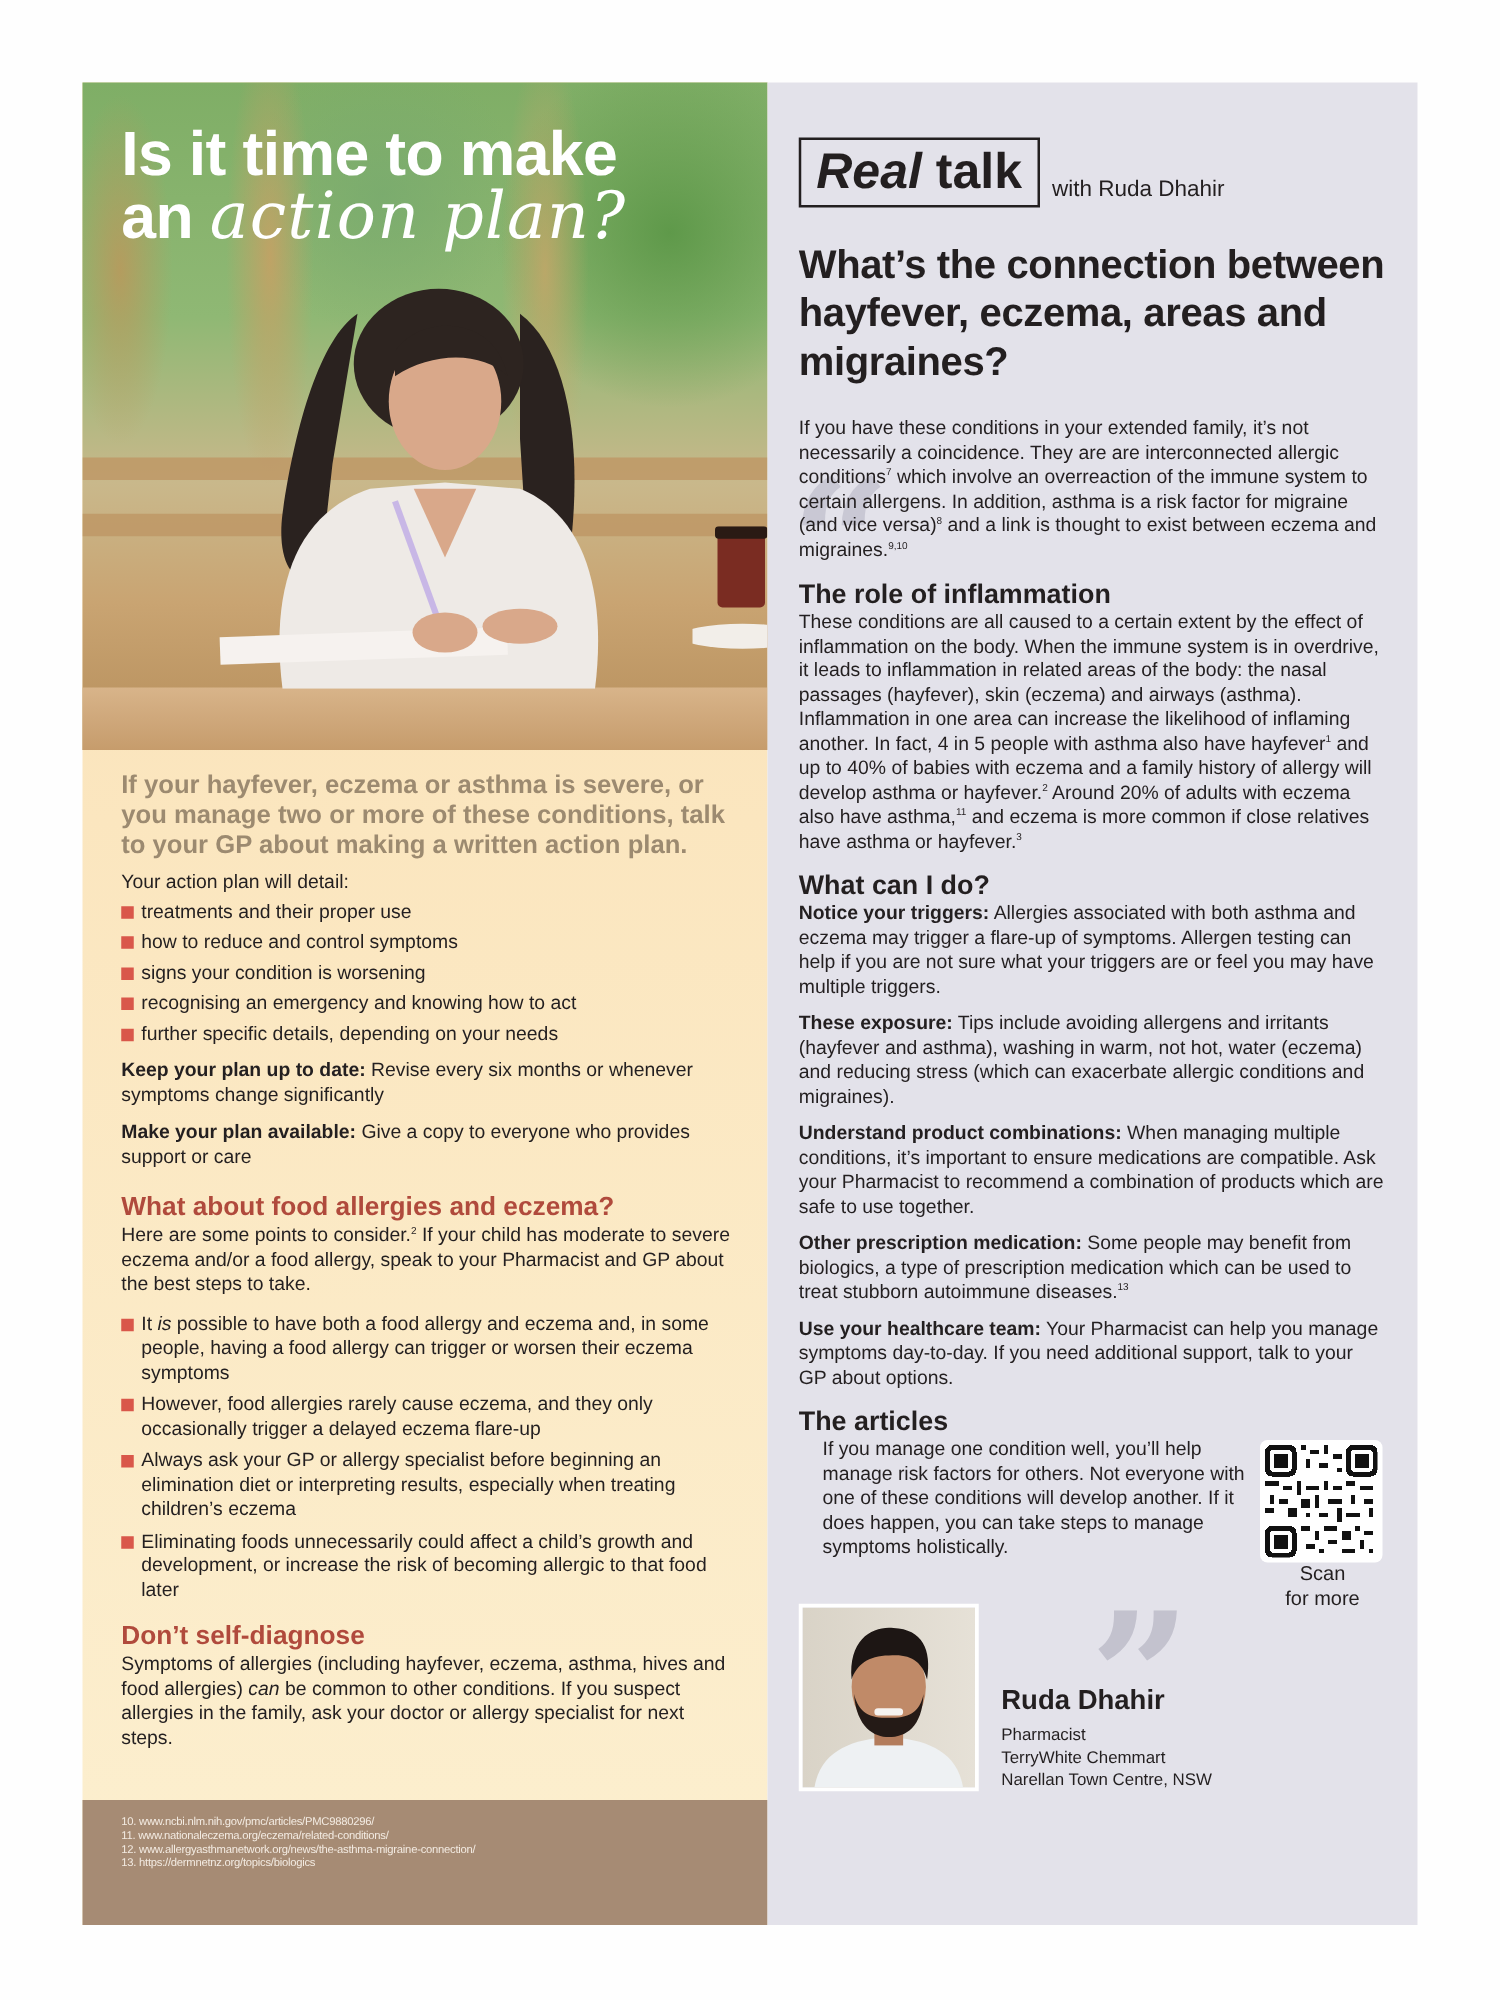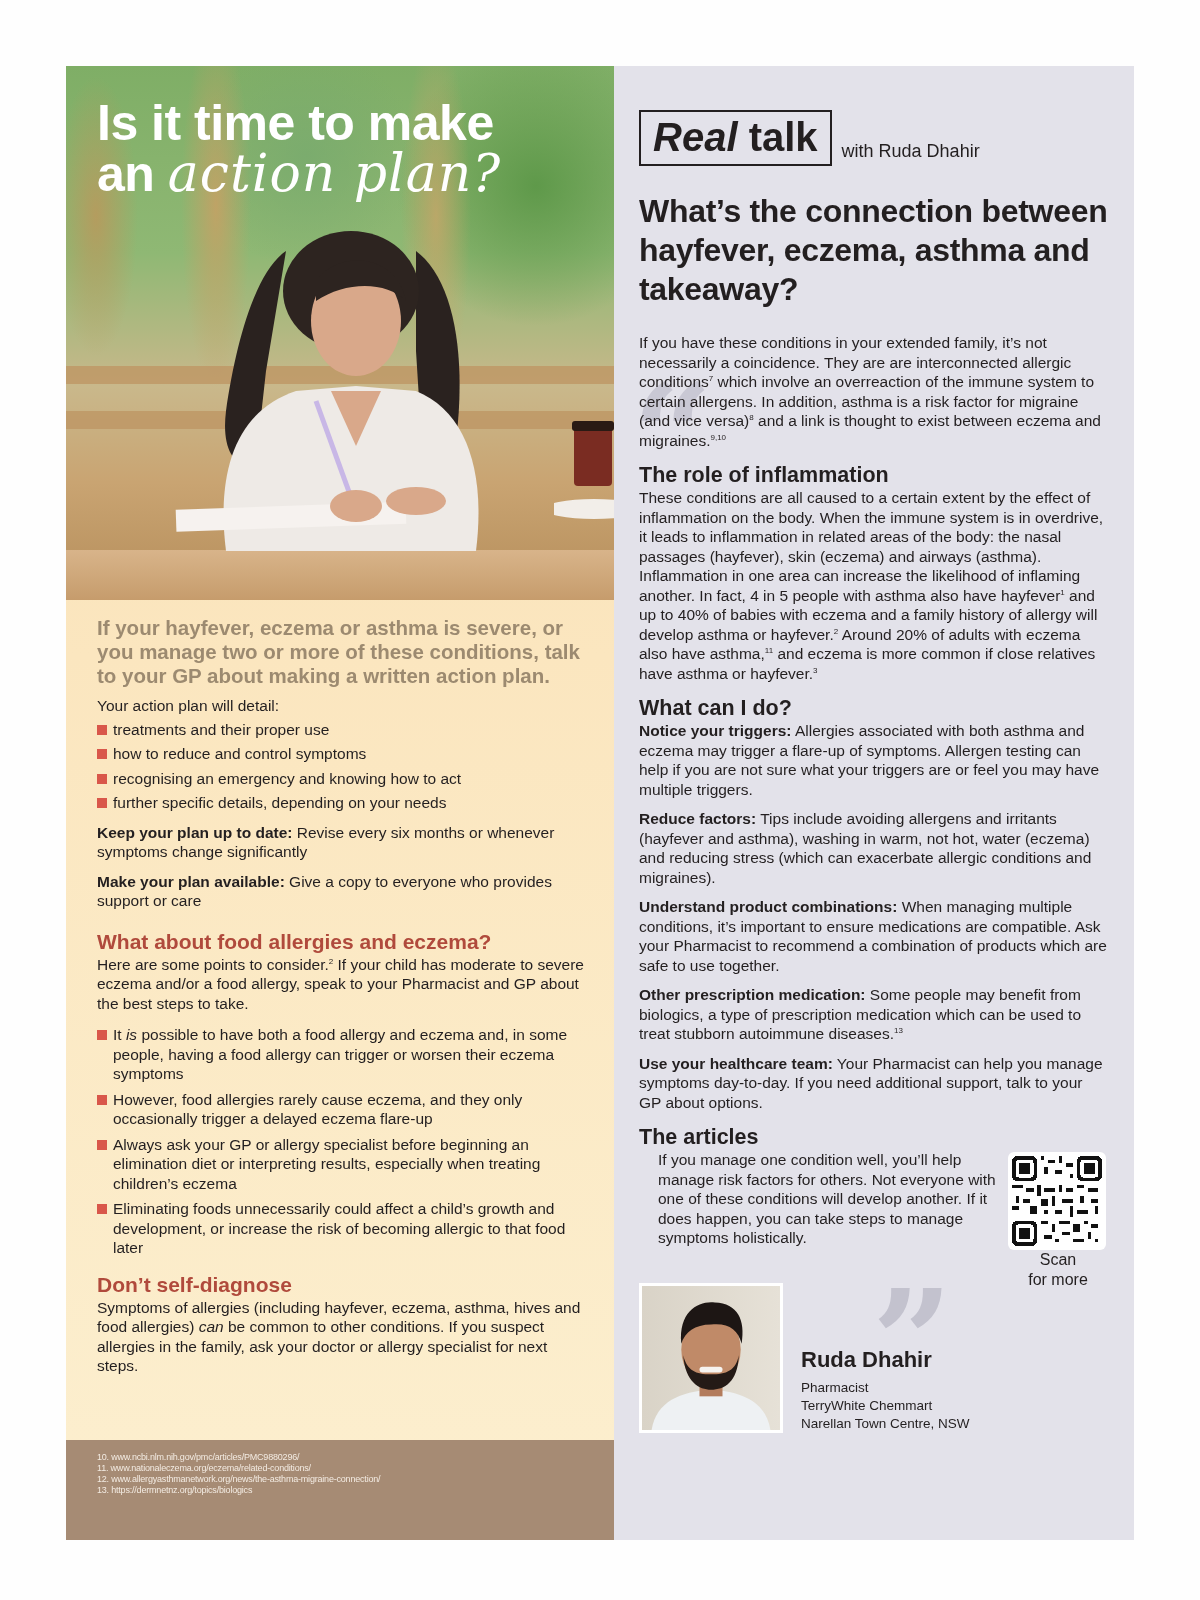--- a/index.html
+++ b/index.html
@@ -104,20 +104,21 @@
         </div>
       </div>
     </div>
 
     <div class="left-body">
       <p class="lead">If your hayfever, eczema or asthma is severe, or you manage two or more of these conditions, talk to your GP about making a written action plan.</p>
       <p class="p">Your action plan will detail:</p>
       <ul class="sq">
         <li>treatments and their proper use</li>
         <li>how to reduce and control symptoms</li>
+        <li>signs your condition is worsening</li>
         <li>recognising an emergency and knowing how to act</li>
         <li>further specific details, depending on your needs</li>
       </ul>
       <p class="p gap"><b>Keep your plan up to date:</b><span> Revise every six months or whenever symptoms change significantly</span></p>
       <p class="p gap"><b>Make your plan available:</b><span> Give a copy to everyone who provides support or care</span></p>
 
       <h2 class="red-h">What about food allergies and eczema?</h2>
       <p class="p"><span>Here are some points to consider.</span><sup>2</sup><span> If your child has moderate to severe eczema and/or a food allergy, speak to your Pharmacist and GP about the best steps to take.</span></p>
       <ul class="sq loose" style="margin-top:12px">
         <li><span>It </span><i>is</i><span> possible to have both a food allergy and eczema and, in some people, having a food allergy can trigger or worsen their eczema symptoms</span></li>
@@ -143,30 +144,30 @@
     <div class="quote-close">”</div>
 
     <div class="brand-row">
       <div class="brand">
         <span class="real">Real</span>
         <span class="talk">talk</span>
       </div>
       <span class="with">with Ruda Dhahir</span>
     </div>
 
-    <h1 class="r-title">What’s the connection between hayfever, eczema, asthma and takeaway?</h1>
+    <h1 class="r-title">What’s the connection between hayfever, eczema, areas and migraines?</h1>
 
     <p class="rtext intro"><span>If you have these conditions in your extended family, it’s not necessarily a coincidence. They are are interconnected allergic conditions</span><sup>7</sup><span> which involve an overreaction of the immune system to certain allergens. In addition, asthma is a risk factor for migraine (and vice versa)</span><sup>8</sup><span> and a link is thought to exist between eczema and migraines.</span><sup>9,10</sup></p>
 
     <h2 class="r-h">The role of inflammation</h2>
     <p class="rtext"><span>These conditions are all caused to a certain extent by the effect of inflammation on the body. When the immune system is in overdrive, it leads to inflammation in related areas of the body: the nasal passages (hayfever), skin (eczema) and airways (asthma). Inflammation in one area can increase the likelihood of inflaming another. In fact, 4 in 5 people with asthma also have hayfever</span><sup>1</sup><span> and up to 40% of babies with eczema and a family history of allergy will develop asthma or hayfever.</span><sup>2</sup><span> Around 20% of adults with eczema also have asthma,</span><sup>11</sup><span> and eczema is more common if close relatives have asthma or hayfever.</span><sup>3</sup></p>
 
     <h2 class="r-h">What can I do?</h2>
     <p class="rtext"><b>Notice your triggers:</b><span> Allergies associated with both asthma and eczema may trigger a flare-up of symptoms. Allergen testing can help if you are not sure what your triggers are or feel you may have multiple triggers.</span></p>
-    <p class="rtext r-block"><b>Reduce factors:</b><span> Tips include avoiding allergens and irritants (hayfever and asthma), washing in warm, not hot, water (eczema) and reducing stress (which can exacerbate allergic conditions and migraines).</span></p>
+    <p class="rtext r-block"><b>These exposure:</b><span> Tips include avoiding allergens and irritants (hayfever and asthma), washing in warm, not hot, water (eczema) and reducing stress (which can exacerbate allergic conditions and migraines).</span></p>
     <p class="rtext r-block"><b>Understand product combinations:</b><span> When managing multiple conditions, it’s important to ensure medications are compatible. Ask your Pharmacist to recommend a combination of products which are safe to use together.</span></p>
     <p class="rtext r-block"><b>Other prescription medication:</b><span> Some people may benefit from biologics, a type of prescription medication which can be used to treat stubborn autoimmune diseases.</span><sup>13</sup></p>
     <p class="rtext r-block"><b>Use your healthcare team:</b><span> Your Pharmacist can help you manage symptoms day-to-day. If you need additional support, talk to your GP about options.</span></p>
 
     <h2 class="r-h">The articles</h2>
     <div class="takeaway-wrap">
       <p class="rtext takeaway-text">If you manage one condition well, you’ll help manage risk factors for others. Not everyone with one of these conditions will develop another. If it does happen, you can take steps to manage symptoms holistically.</p>
       <div class="qr-box">
         <div class="qr">
           <svg viewBox="0 0 25 25" width="90" height="90" shape-rendering="crispEdges">

